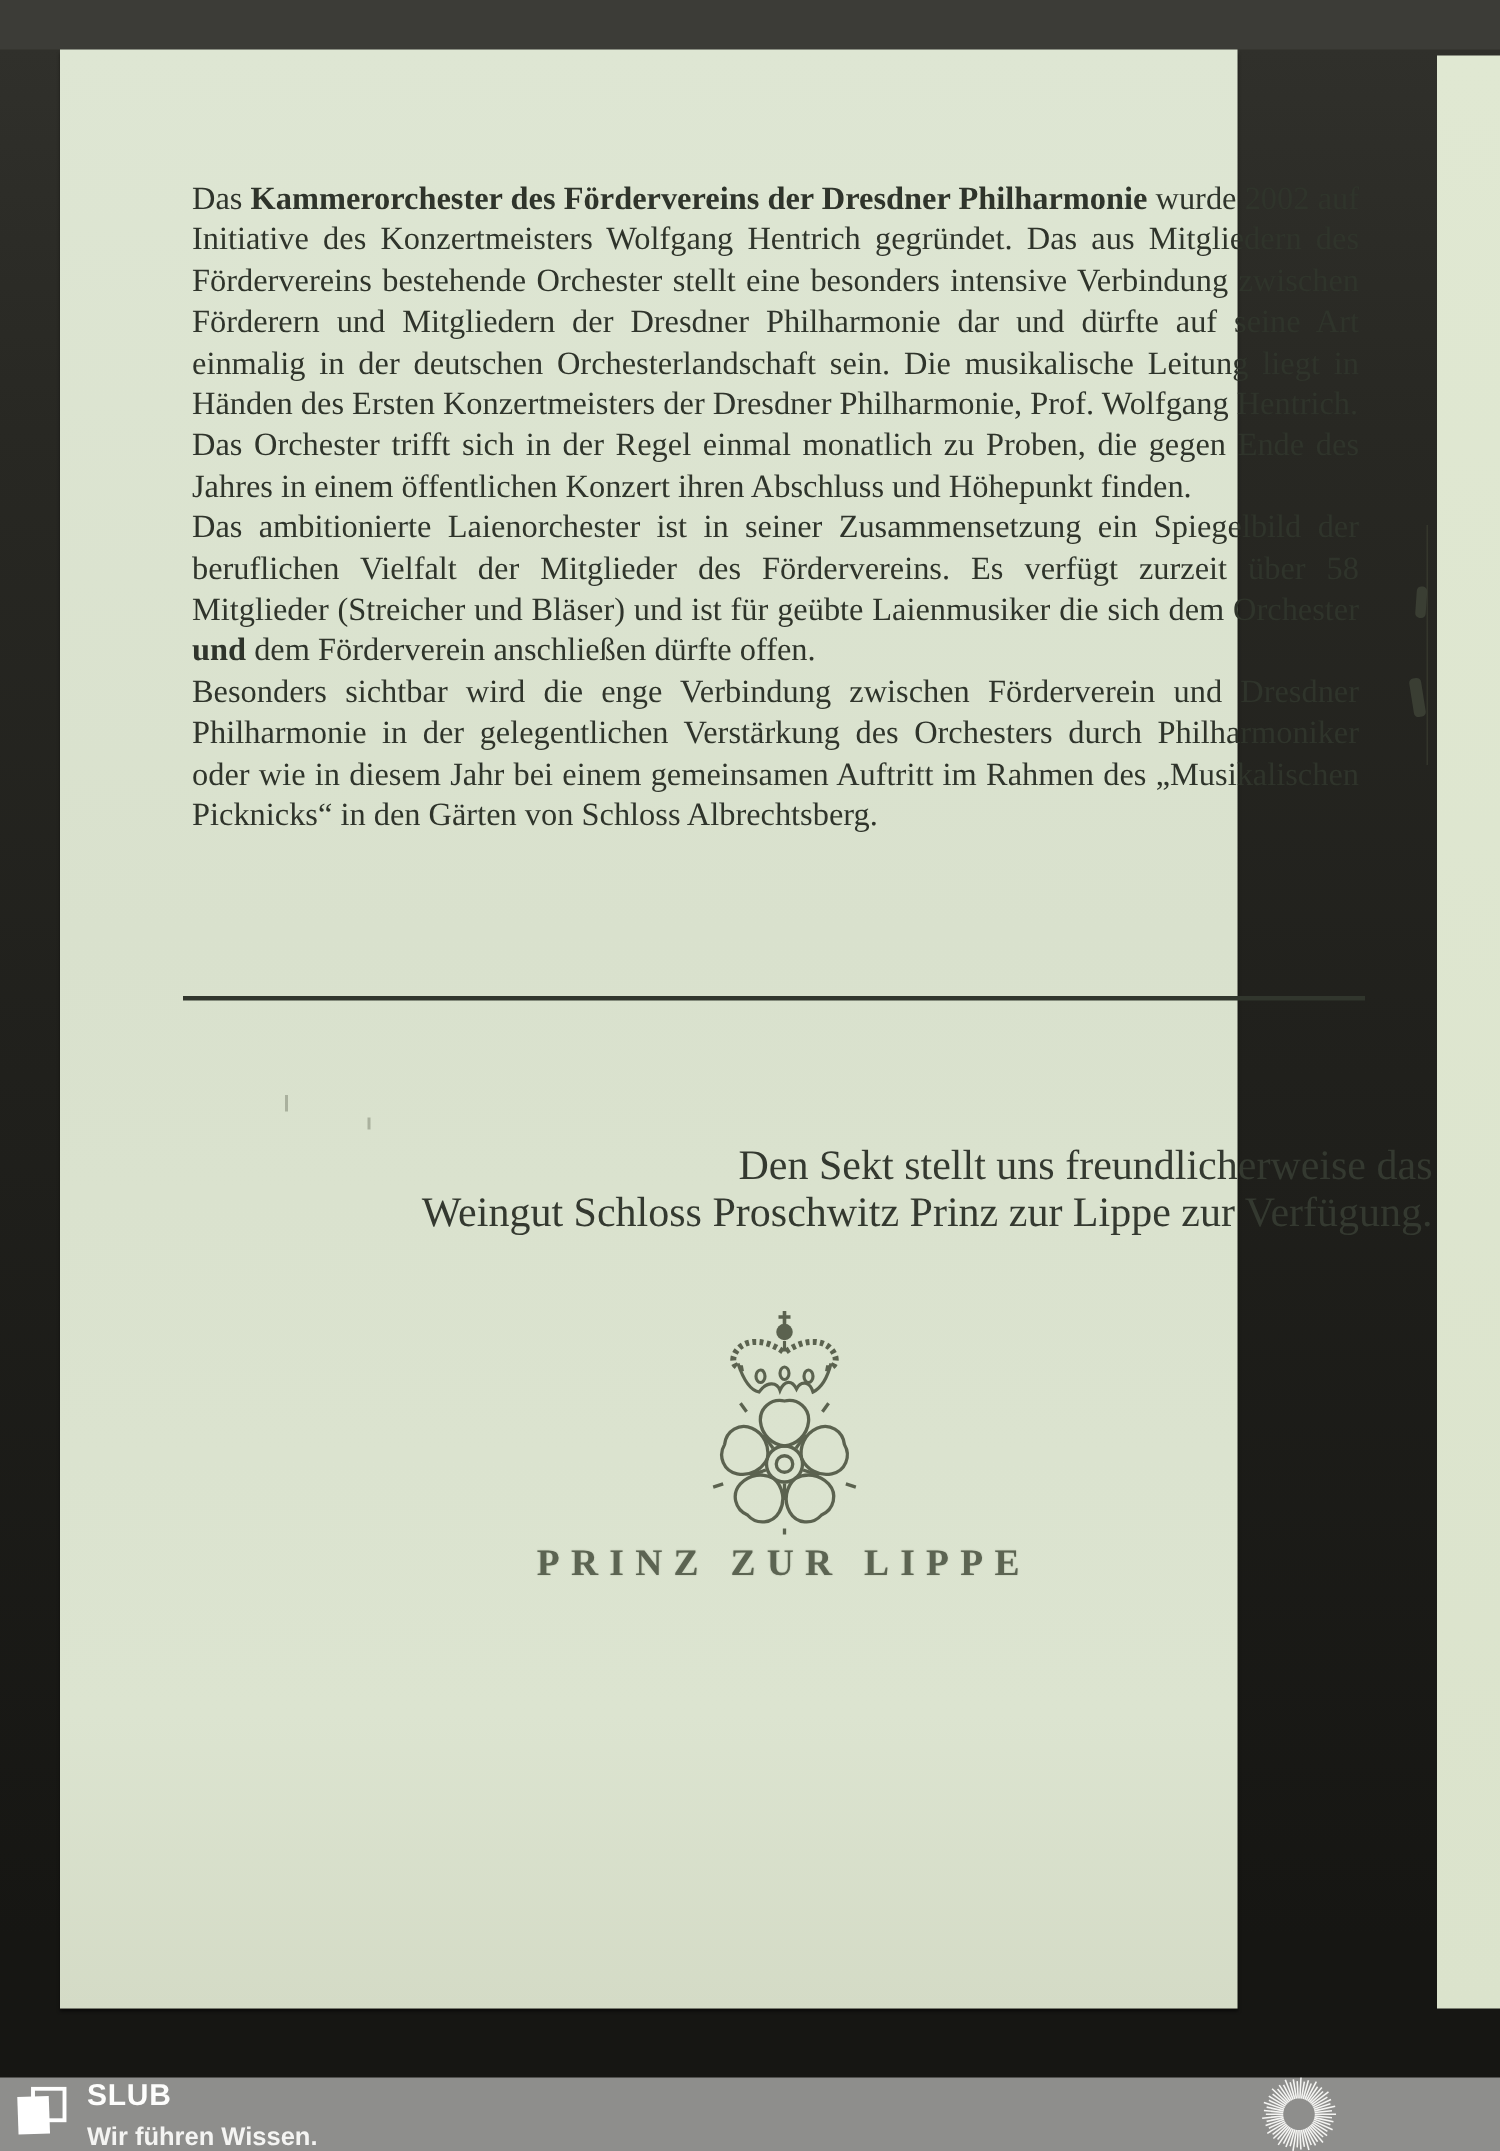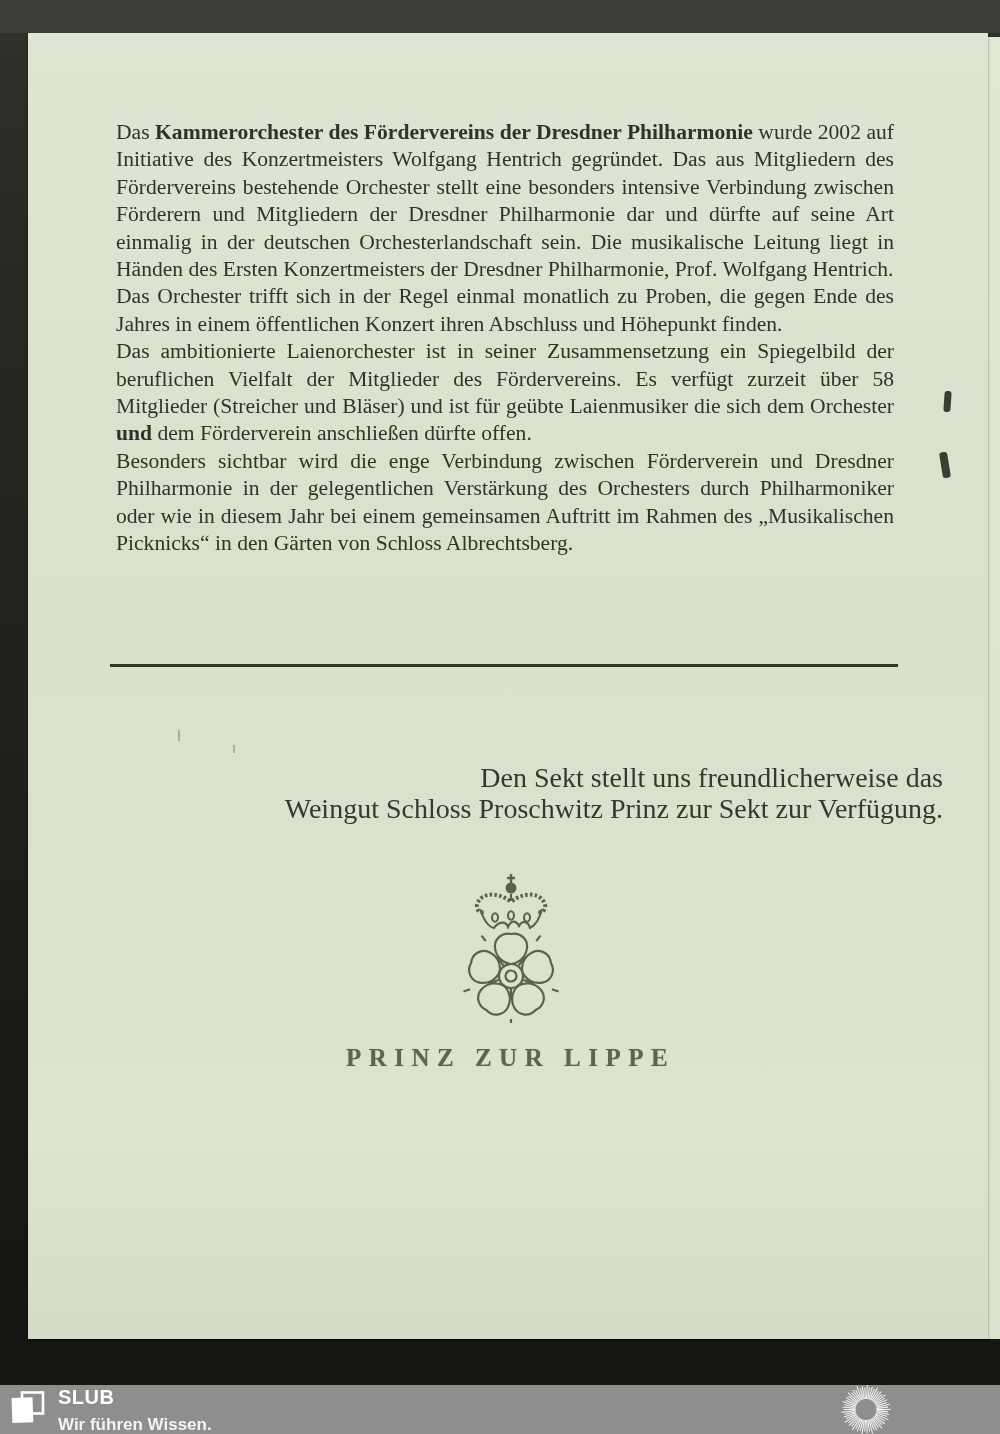--- a/index.html
+++ b/index.html
@@ -1,21 +1,21 @@
 <!DOCTYPE html>
 <html><head>
 <meta charset="utf-8">
 <style>
   html,body{margin:0;padding:0;background:#101010;}
   .stage{position:relative;width:1000px;height:1434px;overflow:hidden;
     background:linear-gradient(180deg,#31312c 0%,#282823 20%,#20201c 50%,#161613 90%,#161613 100%);
     font-family:"Liberation Serif",serif;}
   .band-top{position:absolute;left:0;top:0;width:1000px;height:33px;background:#3c3c37;}
 
-  .paper-main{position:absolute;left:28px;top:33px;width:960px;height:1306px;
+  .paper-main{position:absolute;left:40px;top:33px;width:785px;height:1306px;
     background:linear-gradient(180deg,#dee6d3 0%,#d9e1cd 45%,#dce4d0 85%,#d4dbc6 100%);
     box-shadow:0 2px 2px rgba(0,0,0,.5);}
   .paper-strip{position:absolute;left:958px;top:37px;width:42px;height:1302px;
     background:linear-gradient(180deg,#e0e8d2 0%,#dbe3cc 100%);}
   .seam-thread{position:absolute;left:951px;top:350px;width:1px;height:160px;background:rgba(70,76,58,.45);}
   .staple{position:absolute;background:#3a3e33;border-radius:3px;}
   .staple.s1{left:944px;top:391px;width:7px;height:21px;transform:rotate(4deg);}
   .staple.s2{left:941px;top:452px;width:8px;height:26px;transform:rotate(-9deg);}
   .speck{position:absolute;background:rgba(80,86,68,.35);}
   .speck.k1{left:150px;top:697px;width:2px;height:11px;}
@@ -29,21 +29,21 @@
   .rule{position:absolute;left:82px;top:631px;width:788px;height:3px;background:#31362d;}
 
   .sponsor{position:absolute;left:48px;top:730px;width:867px;text-align:right;
     font-size:28px;line-height:30.5px;color:#343930;}
 
   .emblem{position:absolute;left:428px;top:838px;width:110px;height:152px;}
 
   .winery{position:absolute;left:50px;top:995px;width:865px;text-align:center;
     color:#5c6452;font-weight:700;}
   .winery .l1{font-size:31px;letter-spacing:.21em;text-shadow:0 0 1px rgba(92,100,82,.4);}
-  .winery .l2{font-size:25px;letter-spacing:.30em;margin-top:16px;text-shadow:0 0 1px rgba(92,100,82,.4);}
+  .winery .l2{font-size:25px;letter-spacing:.30em;margin-top:1px;text-shadow:0 0 1px rgba(92,100,82,.4);}
 
   .footer-bar{position:absolute;left:0;top:1385px;width:1000px;height:49px;background:#8e8e8c;
     font-family:"Liberation Sans",sans-serif;}
   .slub-logo{position:absolute;left:10px;top:6px;width:36px;height:35px;}
   .slub-name{position:absolute;left:58px;top:1px;font-size:20px;font-weight:700;color:#fdfdfc;letter-spacing:.5px;}
   .slub-tagline{position:absolute;left:58px;top:30px;font-size:17px;font-weight:700;color:#f4f4f2;}
   .dp-logo{position:absolute;left:841px;top:0px;width:50px;height:49px;}
   .dp-text{position:absolute;left:903px;top:7px;font-family:Liberation Serif, serif;
     font-size:15.5px;line-height:17.5px;color:#f6f6f4;margin-top:43px;}
 </style>
@@ -64,21 +64,21 @@
       <p><span>Besonders sichtbar wird die enge Verbindung zwischen Förderverein und Dresdner Philharmonie in der gelegentlichen Verstärkung des Orchesters durch Philharmoniker oder wie in diesem Jahr bei einem gemeinsamen Auftritt im Rahmen des „Musikalischen Picknicks“ in den Gärten von Schloss Albrechtsberg.</span><b></b><span></span></p>
     </div>
 
     <div class="rule"></div>
 
     <div class="speck k1"></div>
     <div class="speck k2"></div>
 
     <div class="sponsor">
       <div>Den Sekt stellt uns freundlicherweise das</div>
-      <div>Weingut Schloss Proschwitz Prinz zur Sekt zur Verfügung.</div>
+      <div>Weingut Schloss Proschwitz Prinz zur Lippe zur Verfügung.</div>
     </div>
 
     <div class="emblem">
       <svg width="110" height="152" viewBox="0 0 110 152">
         <g stroke="#49503e" fill="none" stroke-width="2.1" opacity="0.88">
 
           <path d="M55 3 v9 M51 7 h8" stroke-width="2.4"></path>
           <circle cx="55" cy="17" r="5.5" fill="#49503e" stroke="none"></circle>
           <path d="M55 23 v7"></path>
 

